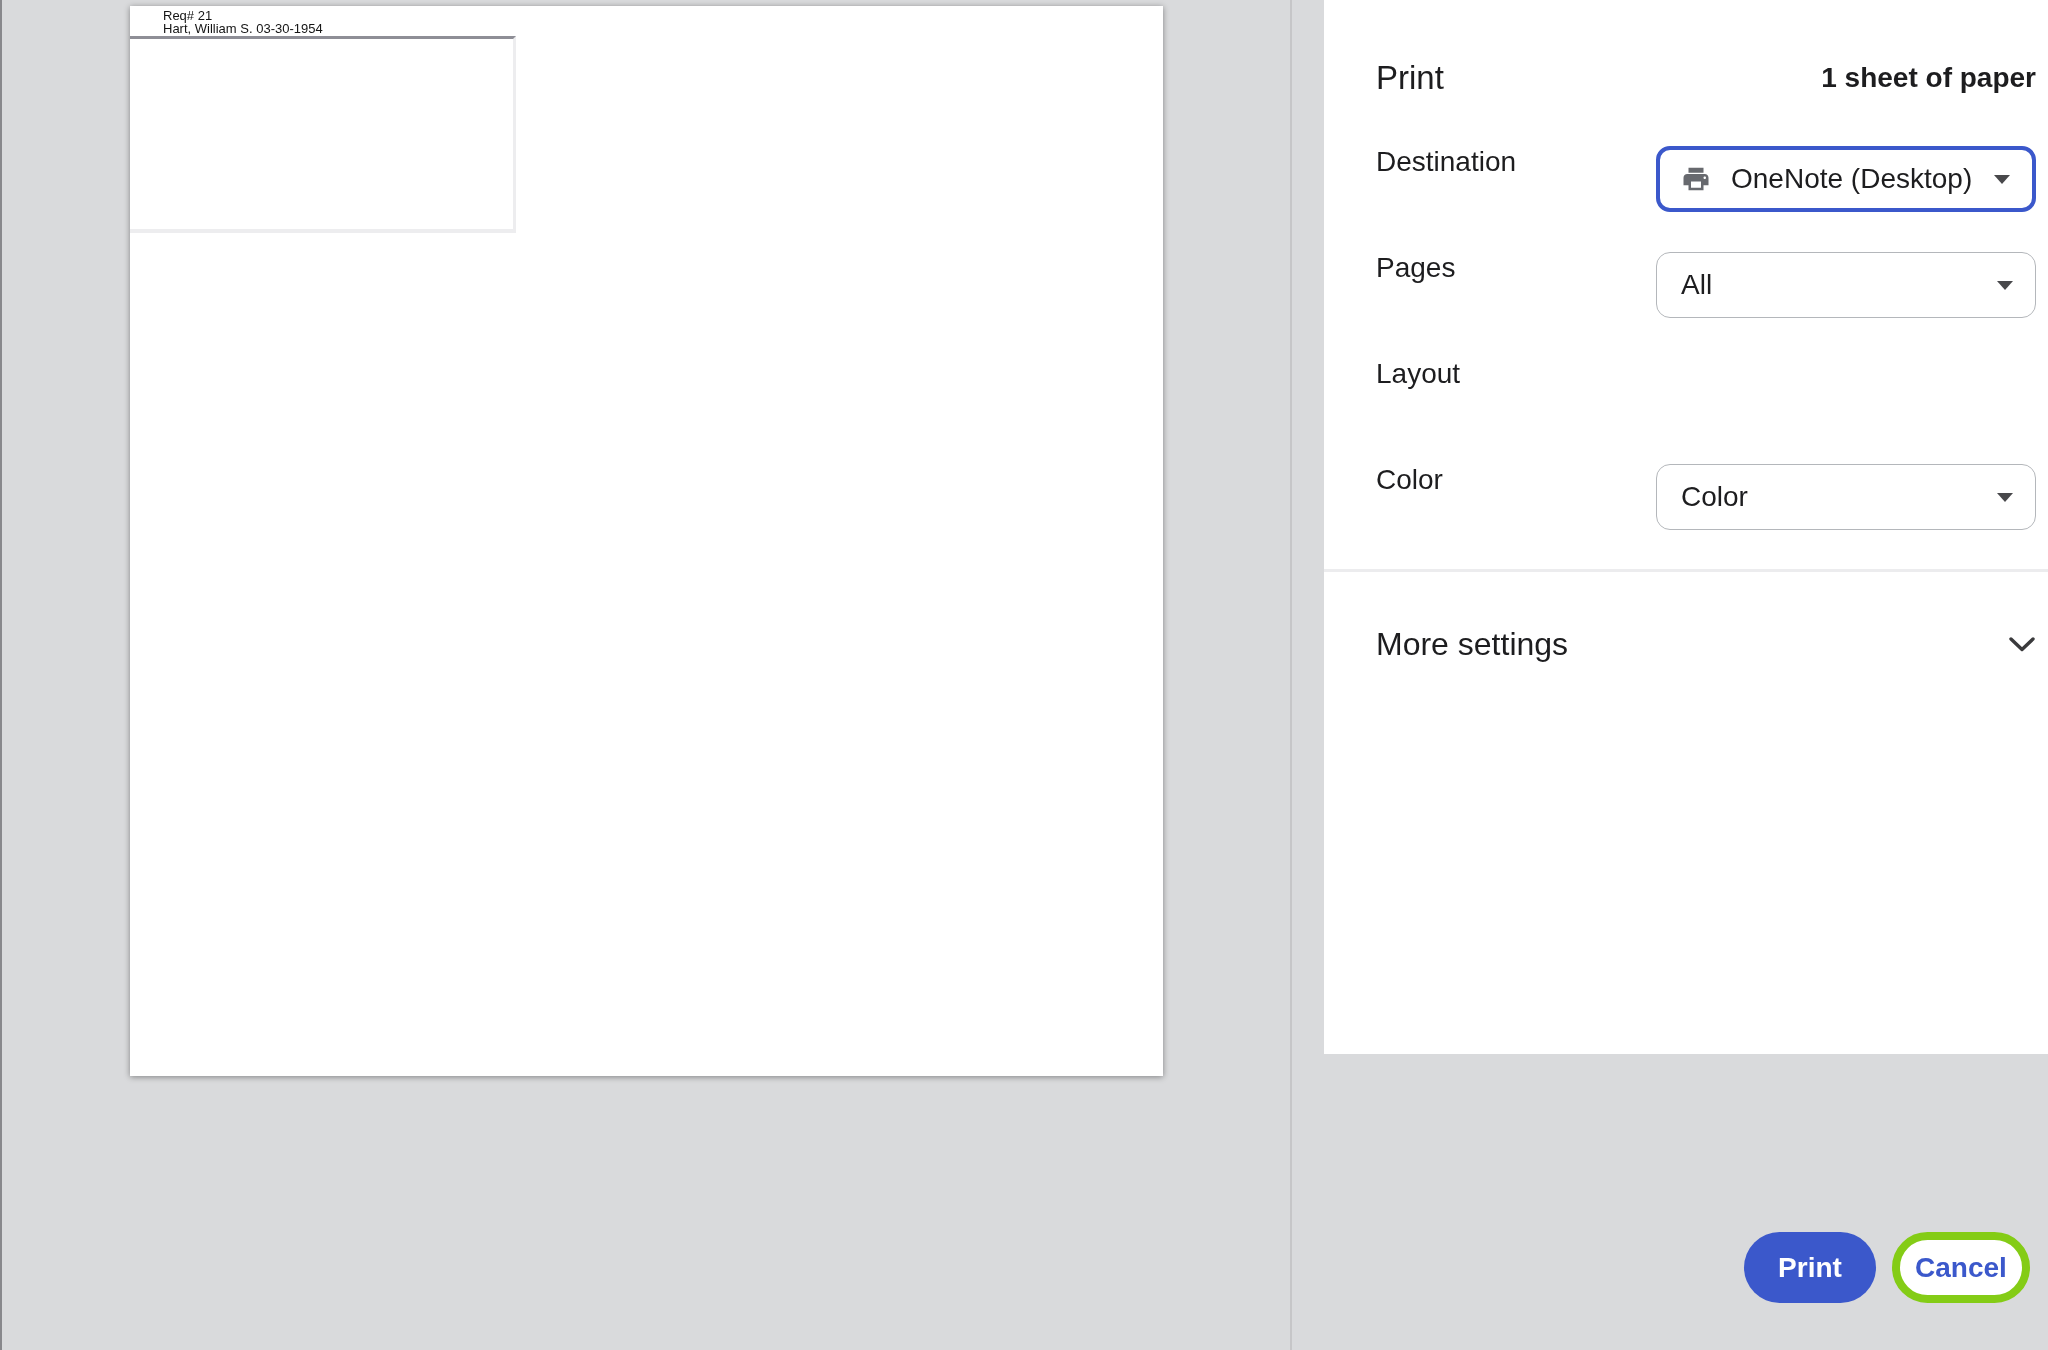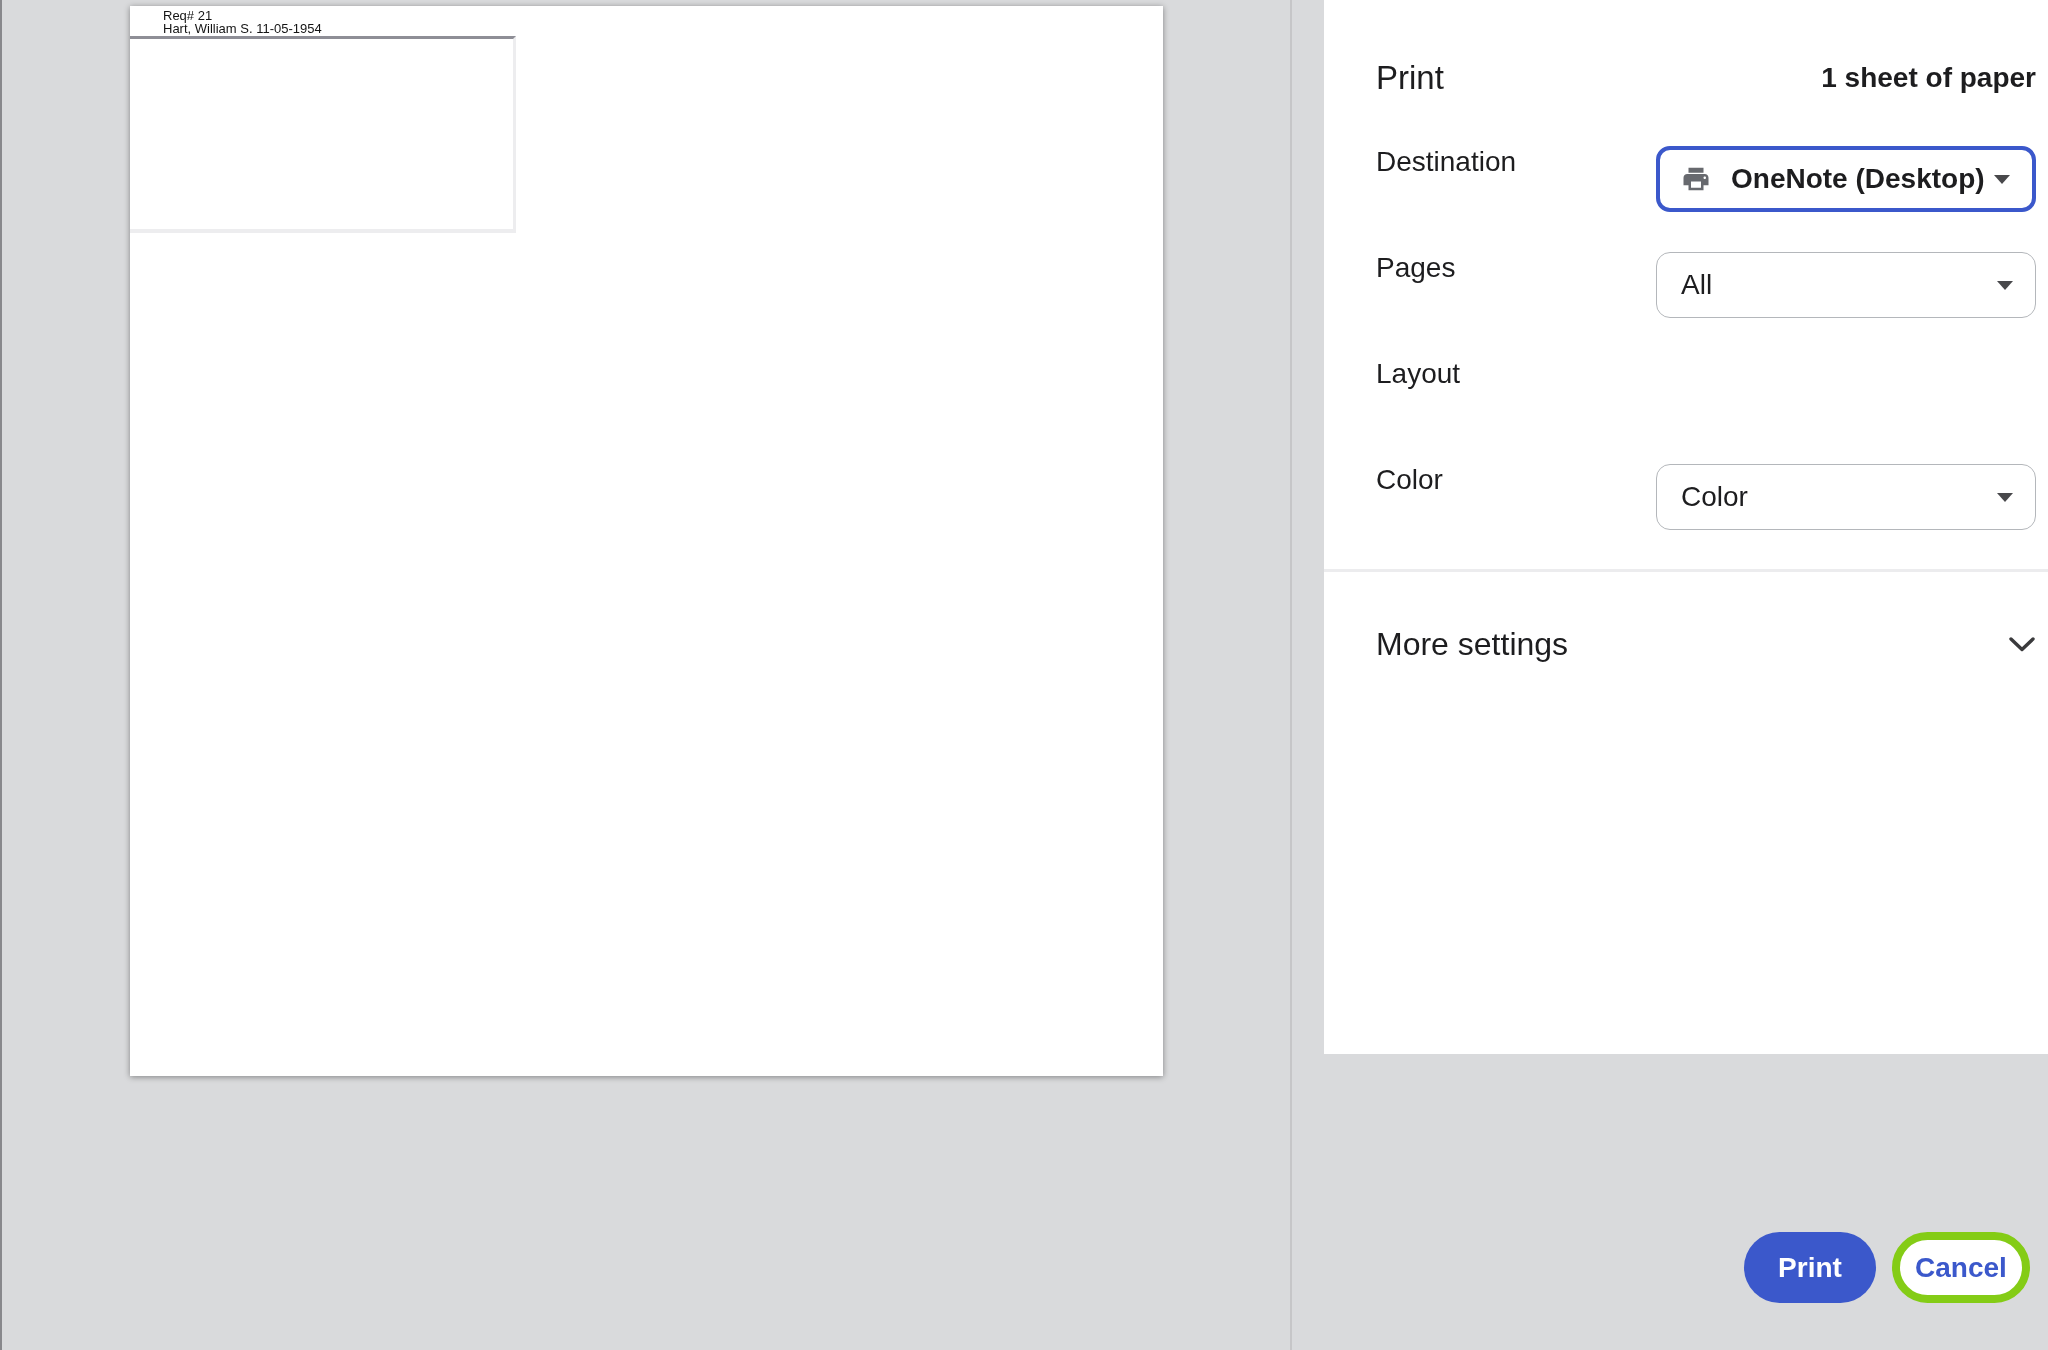--- a/index.html
+++ b/index.html
@@ -48,21 +48,21 @@
   .row-pages{top:252px;}
   .row-layout{top:358px;}
   .row-color{top:464px;}
   .field-label{font-size:28px;color:#1d1d1f;}
 
   .select-box{
     position:relative;margin-left:auto;width:380px;height:66px;
     box-sizing:border-box;background:#fff;border:1.5px solid #b4b7bb;border-radius:14px;
     display:flex;align-items:center;padding:0 28px 0 24px;cursor:pointer;
   }
-  .select-box.focused{border:4px solid #3b58cb;padding:0 54px 0 21px;font-weight:bold;}
+  .select-box.focused{border:4px solid #3b58cb;padding:0 54px 0 21px;}
   .select-value{font-size:28px;color:#1d1d1f;white-space:nowrap;}
   .printer-glyph{display:inline-flex;margin-right:20px;flex:none;}
   .caret{
     position:absolute;right:22px;top:50%;margin-top:-4px;
     width:0;height:0;border-left:8px solid transparent;border-right:8px solid transparent;
     border-top:9px solid #48484b;
   }
 
   .divider-h{position:absolute;left:0;right:0;top:569px;height:3px;background:#ececee;}
 
@@ -85,21 +85,21 @@
 <body>
 
 <div class="stage">
 
   <div class="window-edge"></div>
 
   <div class="preview-area">
     <div class="paper">
       <div class="page-header">
         <div>Req# 21</div>
-        <div>Hart, William S. 11-05-1954</div>
+        <div>Hart, William S. 03-30-1954</div>
       </div>
       <div class="content-box"></div>
     </div>
   </div>
 
   <div class="divider-v"></div>
 
   <div class="panel">
 
     <div class="panel-header">

